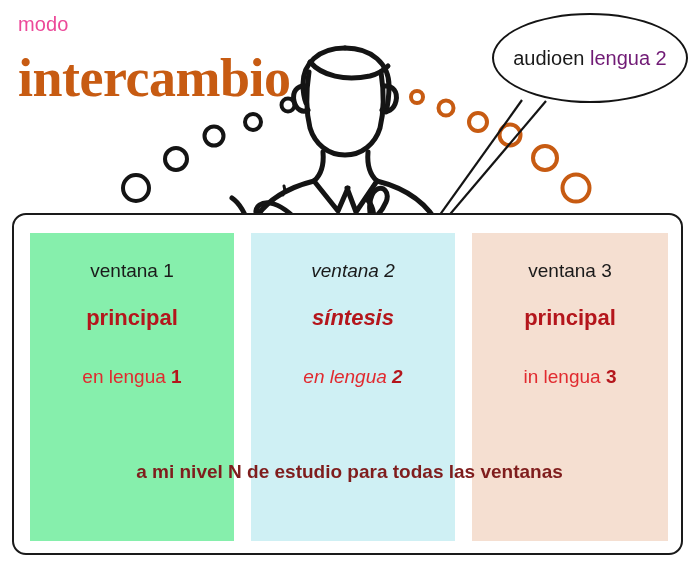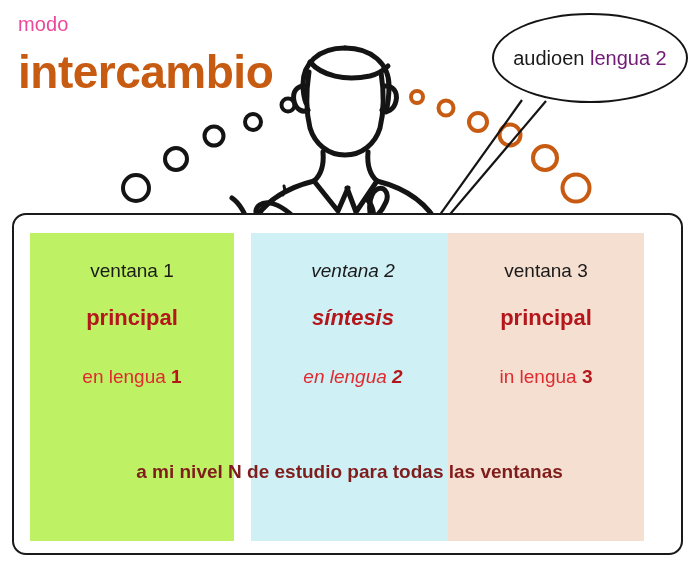--- a/index.html
+++ b/index.html
@@ -23,26 +23,27 @@
     top: 12px;
     width: 330px;
   }
   #mode-label {
     font-size: 20px;
     line-height: 24px;
     color: #ec4899;
     letter-spacing: 0.1px;
   }
   #mode-title {
-    font-size: 46px;
+    font-size: 54px;
     line-height: 52px;
     font-weight: bold;
     color: #C75B12;
     letter-spacing: -0.5px;
-    margin-top: 10px;
+    margin-top: 16px;
+    font-family: Liberation Serif, serif;
   }
 
   
   #illustration {
     position: absolute;
     left: 0;
     top: 0;
     width: 695px;
     height: 230px;
     pointer-events: none;
@@ -91,23 +92,23 @@
     background: #ffffff;
     box-sizing: border-box;
   }
 
   .panel {
     position: absolute;
     top: 18px;
     height: 308px;
     box-sizing: border-box;
   }
-  #panel-1 { left: 16px;  width: 204px; background: #bef264; }
+  #panel-1 { left: 16px;  width: 204px; background: #86efac; }
   #panel-2 { left: 237px; width: 204px; background: #CFF0F4; font-style: italic; }
-  #panel-3 { left: 434px; width: 196px; background: #F5DFD1; }
+  #panel-3 { left: 458px; width: 196px; background: #F5DFD1; }
 
   .panel-inner {
     position: absolute;
     left: 0;
     top: 26px;
     width: 100%;
     text-align: center;
   }
   .window-name {
     font-size: 19px;

